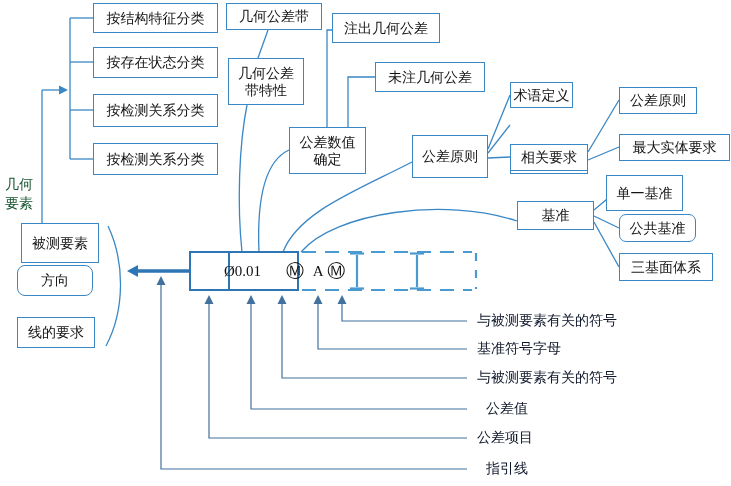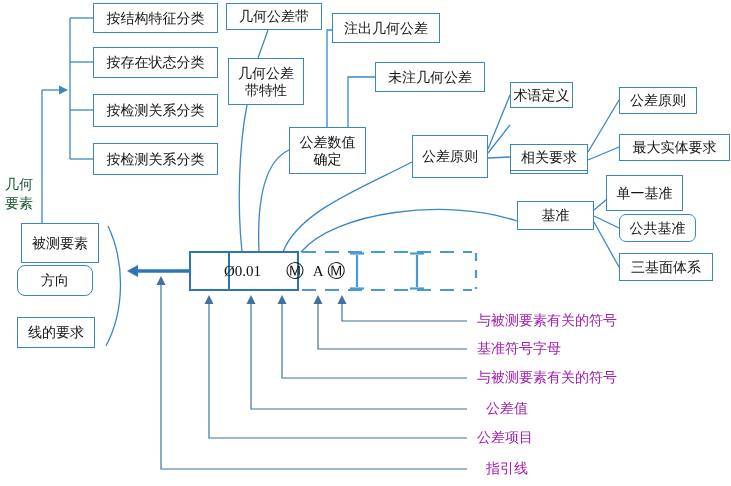--- a/index.html
+++ b/index.html
@@ -4,21 +4,21 @@
 <style>
   html,body{margin:0;padding:0;background:#ffffff;}
   #canvas{position:relative;width:731px;height:486px;background:#ffffff;overflow:hidden;
           font-family:"Liberation Serif", serif;}
   #wires{position:absolute;left:0;top:0;width:731px;height:486px;}
   .nbox{position:absolute;box-sizing:border-box;border:1.4px solid #3a87c5;background:#ffffff;
         display:flex;align-items:center;justify-content:center;text-align:center;
         font-size:14px;color:#141414;white-space:pre-line;line-height:17px;z-index:2;}
   .bluetext{position:absolute;color:#14532d;font-size:14px;line-height:19px;white-space:pre-line;z-index:2;
         font-family:"Liberation Serif", serif;margin-top:48px;}
-  .callout{position:absolute;left:477px;height:20px;line-height:20px;color:#a21caf;font-size:14px;
+  .callout{position:absolute;left:477px;height:20px;line-height:20px;color:#0f172a;font-size:14px;
         white-space:nowrap;z-index:2;font-family:"Liberation Serif", serif;}
   .framecell{position:absolute;display:flex;align-items:center;justify-content:center;
         font-size:15px;color:#111;z-index:3;font-family:"Liberation Serif", serif;}
   .mm{font-size:18px;line-height:18px;}
 </style>
 </head>
 <body>
 
 <div id="canvas">
 

